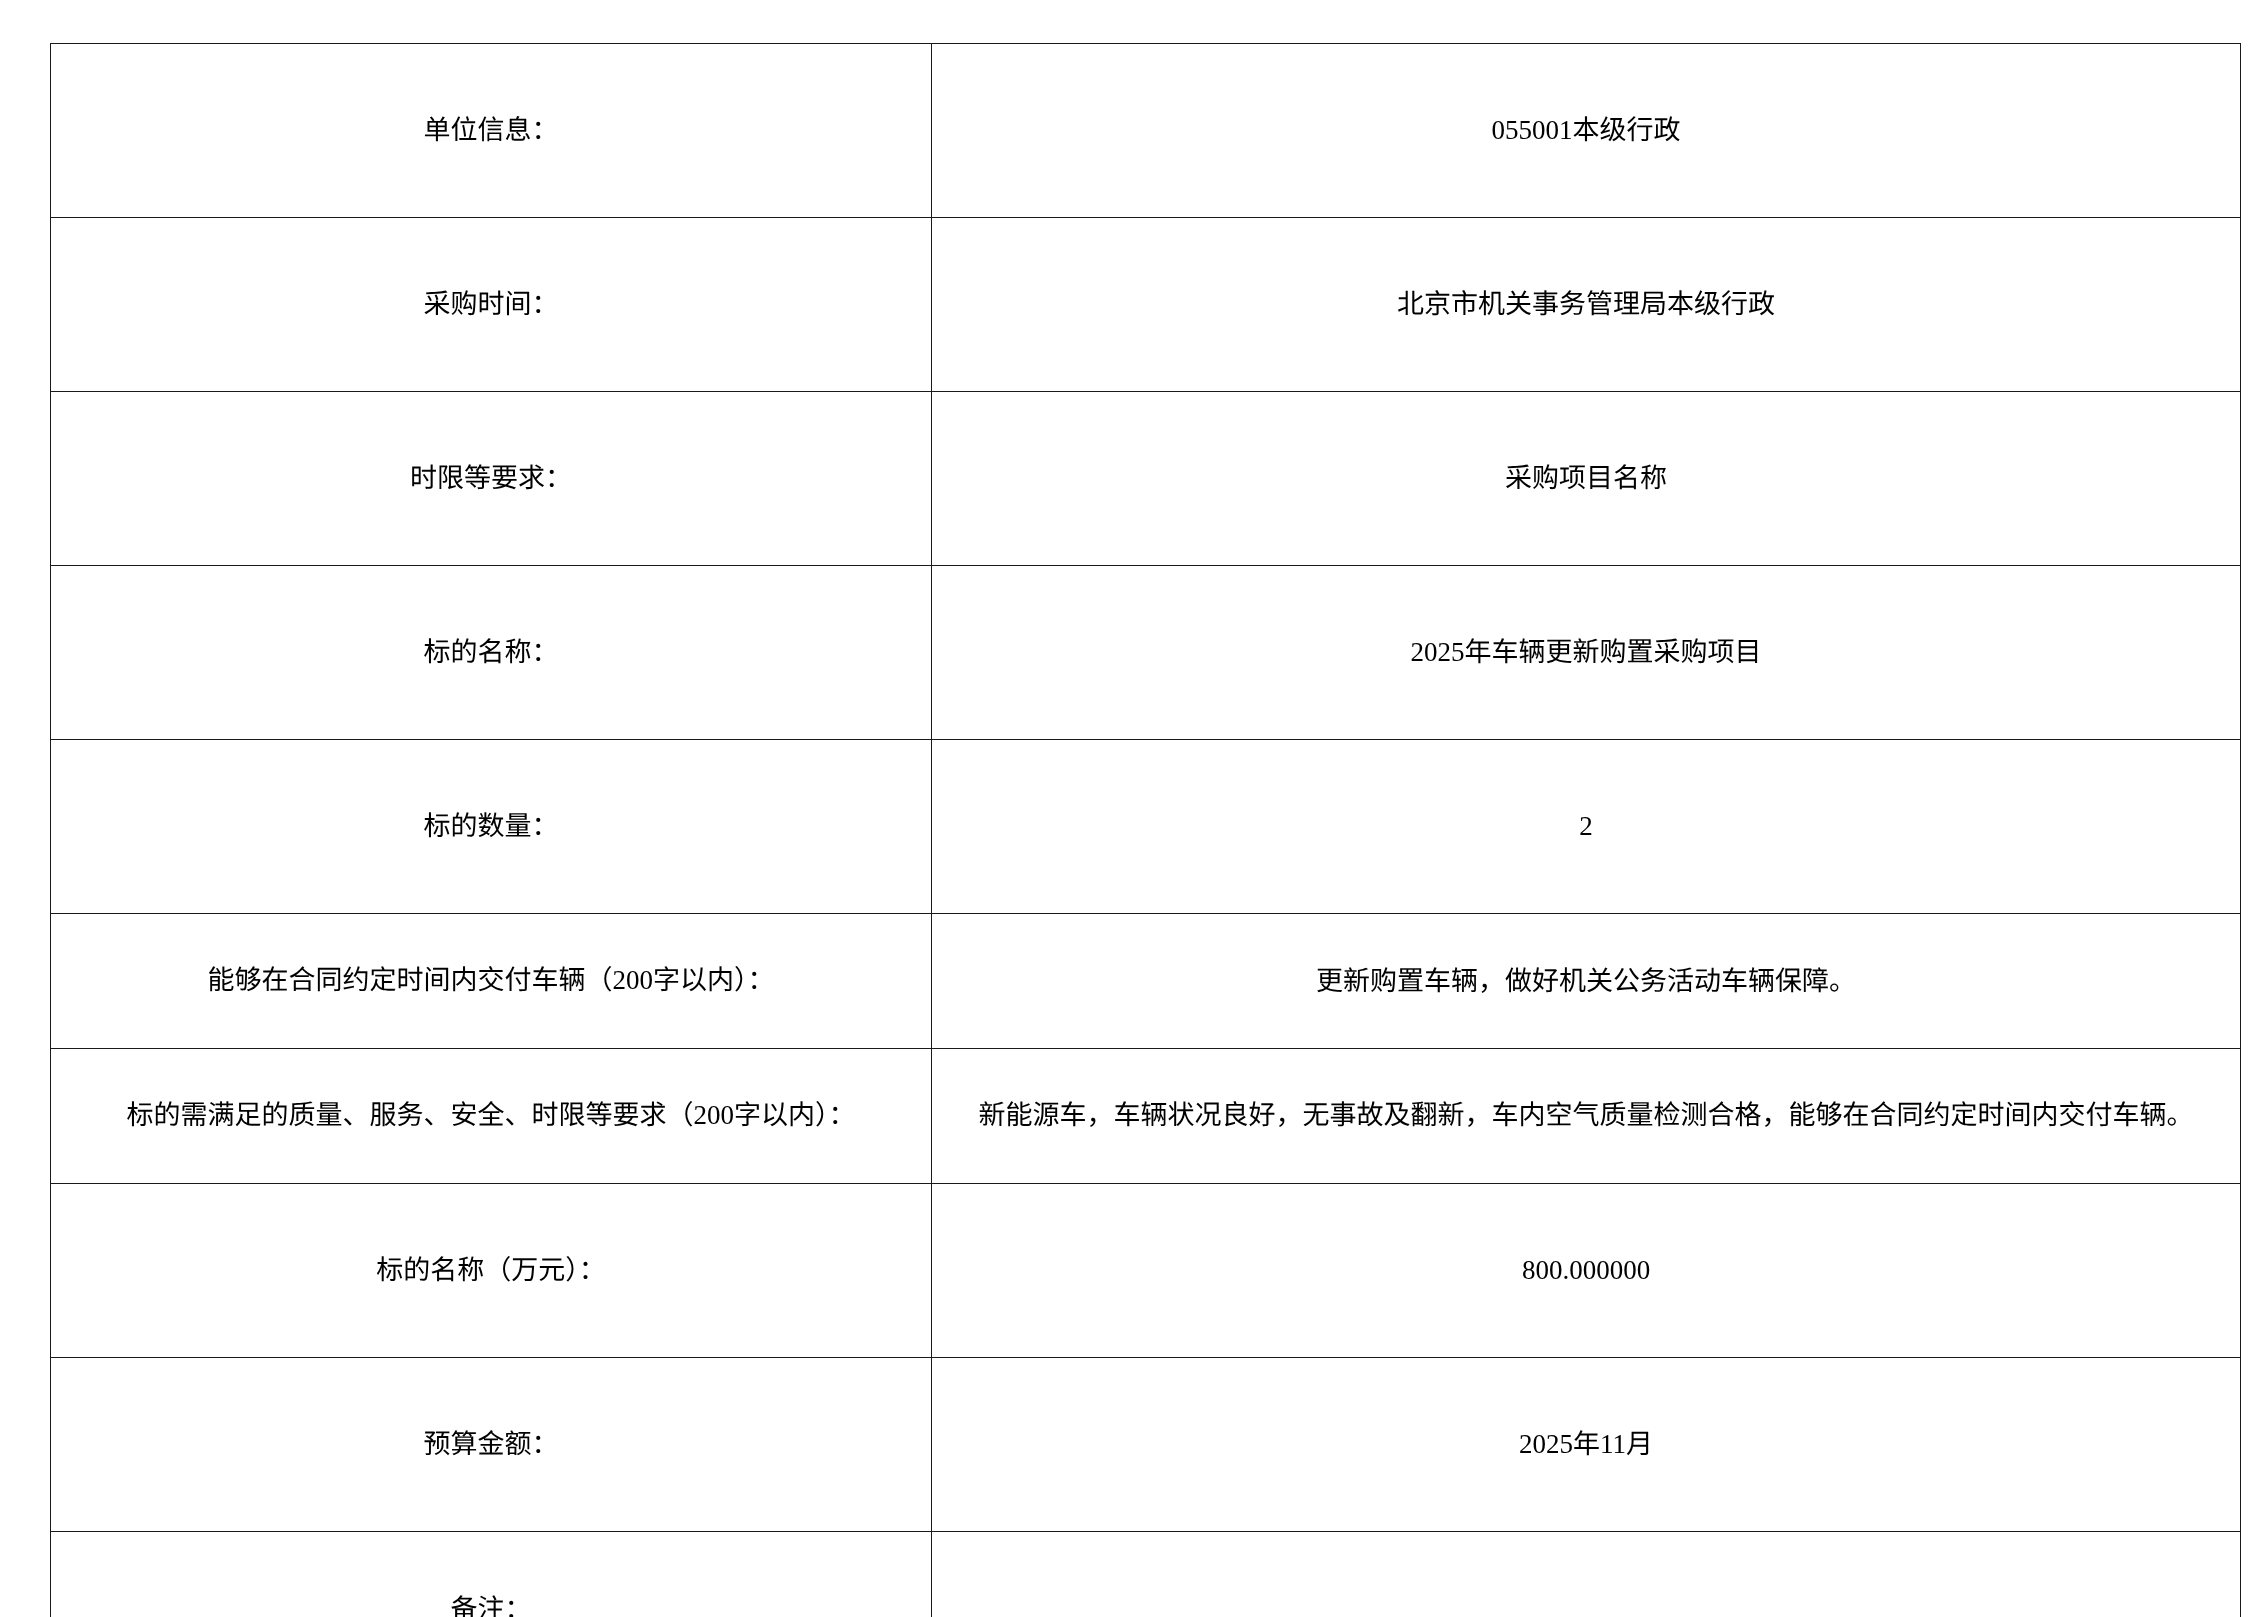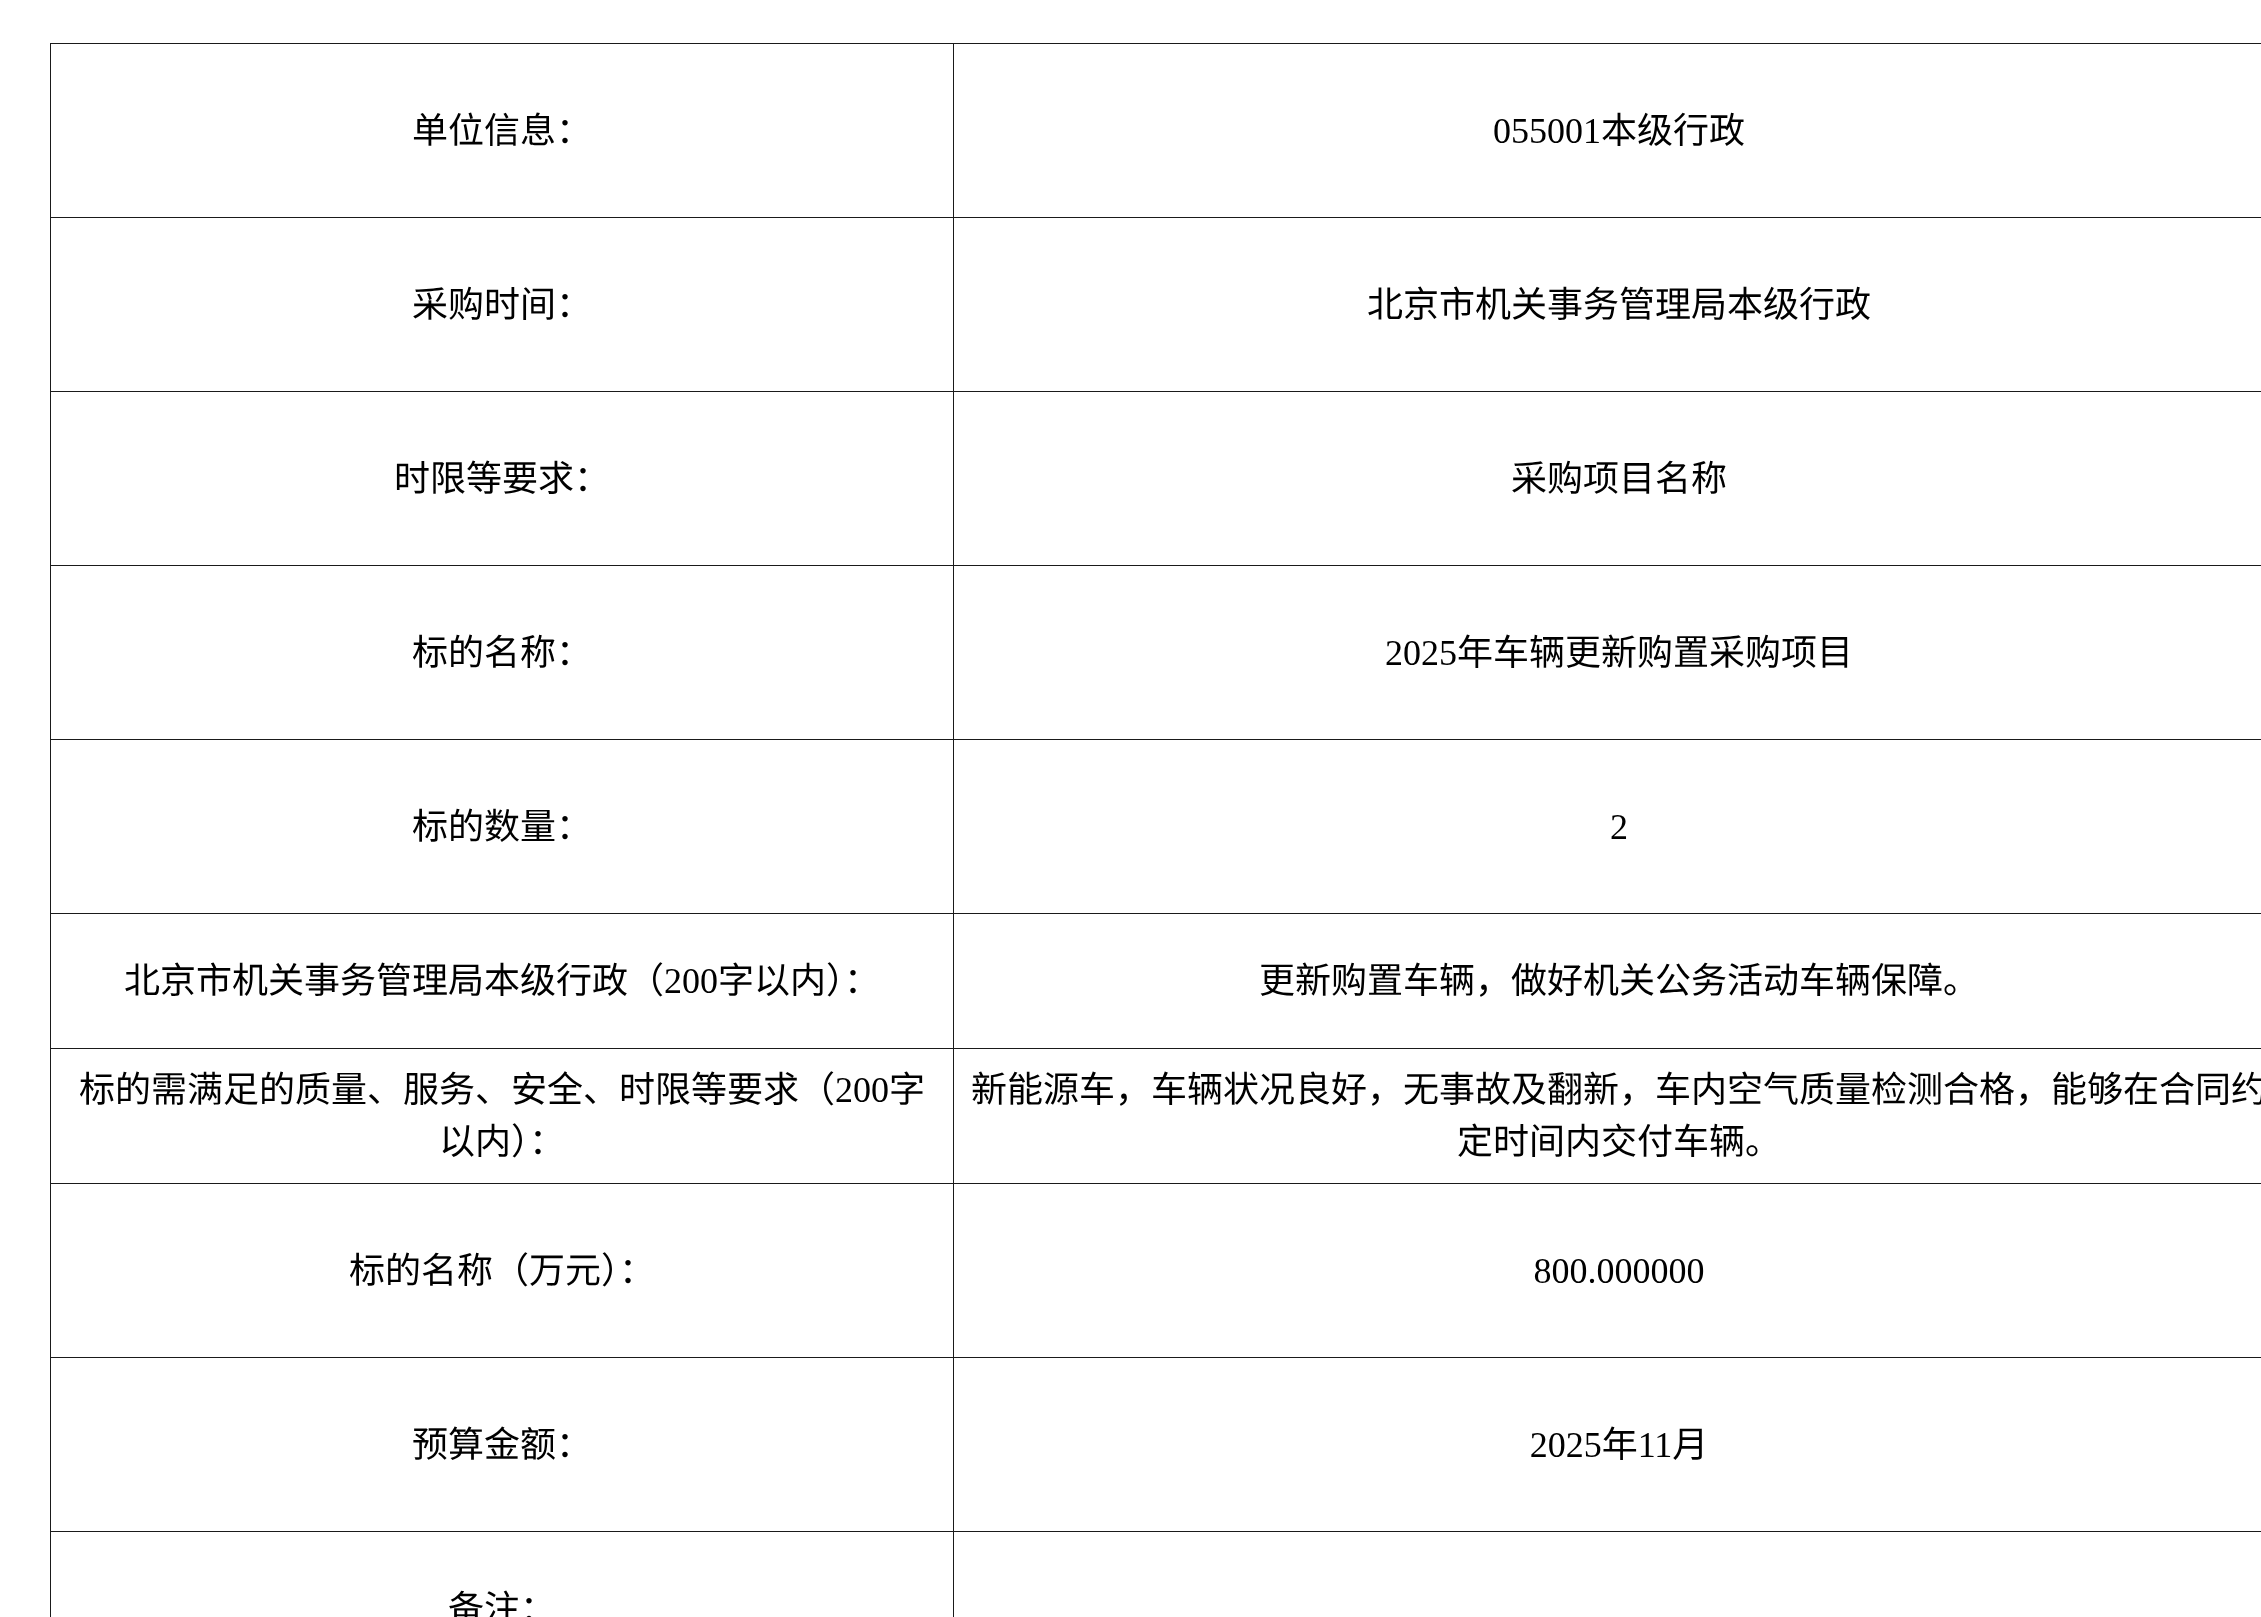--- a/index.html
+++ b/index.html
@@ -22,22 +22,22 @@
     padding: 43px 50px 0 50px;
   }
   table.form-table {
     width: 2164px;
     border-collapse: collapse;
     table-layout: fixed;
   }
   table.form-table td {
     border: 1.8px solid #1a1a1a;
     vertical-align: middle;
-    padding: 9px 17px;
-    font-size: 36px;
+    padding: 9px 6px;
+    font-size: 27px;
     line-height: 1.5;
     text-align: center;
   }
   td.label-cell {
     width: 868px;
   }
   td.value-cell {
     width: 1296px;
   }
   .row-tall td {
@@ -100,21 +100,21 @@
       <tr class="row-tall">
         <td class="label-cell">
           <span class="label-text">标的数量：</span>
         </td>
         <td class="value-cell">
           <span class="value-text">2</span>
         </td>
       </tr>
       <tr class="row-wrap">
         <td class="label-cell">
-          <span class="label-text multiline">北京市机关事务管理局本级行政（200字以内）：</span>
+          <span class="label-text multiline">能够在合同约定时间内交付车辆（200字以内）：</span>
         </td>
         <td class="value-cell">
           <span class="value-text">更新购置车辆，做好机关公务活动车辆保障。</span>
         </td>
       </tr>
       <tr class="row-wrap">
         <td class="label-cell">
           <span class="label-text multiline">标的需满足的质量、服务、安全、时限等要求（200字以内）：</span>
         </td>
         <td class="value-cell">

